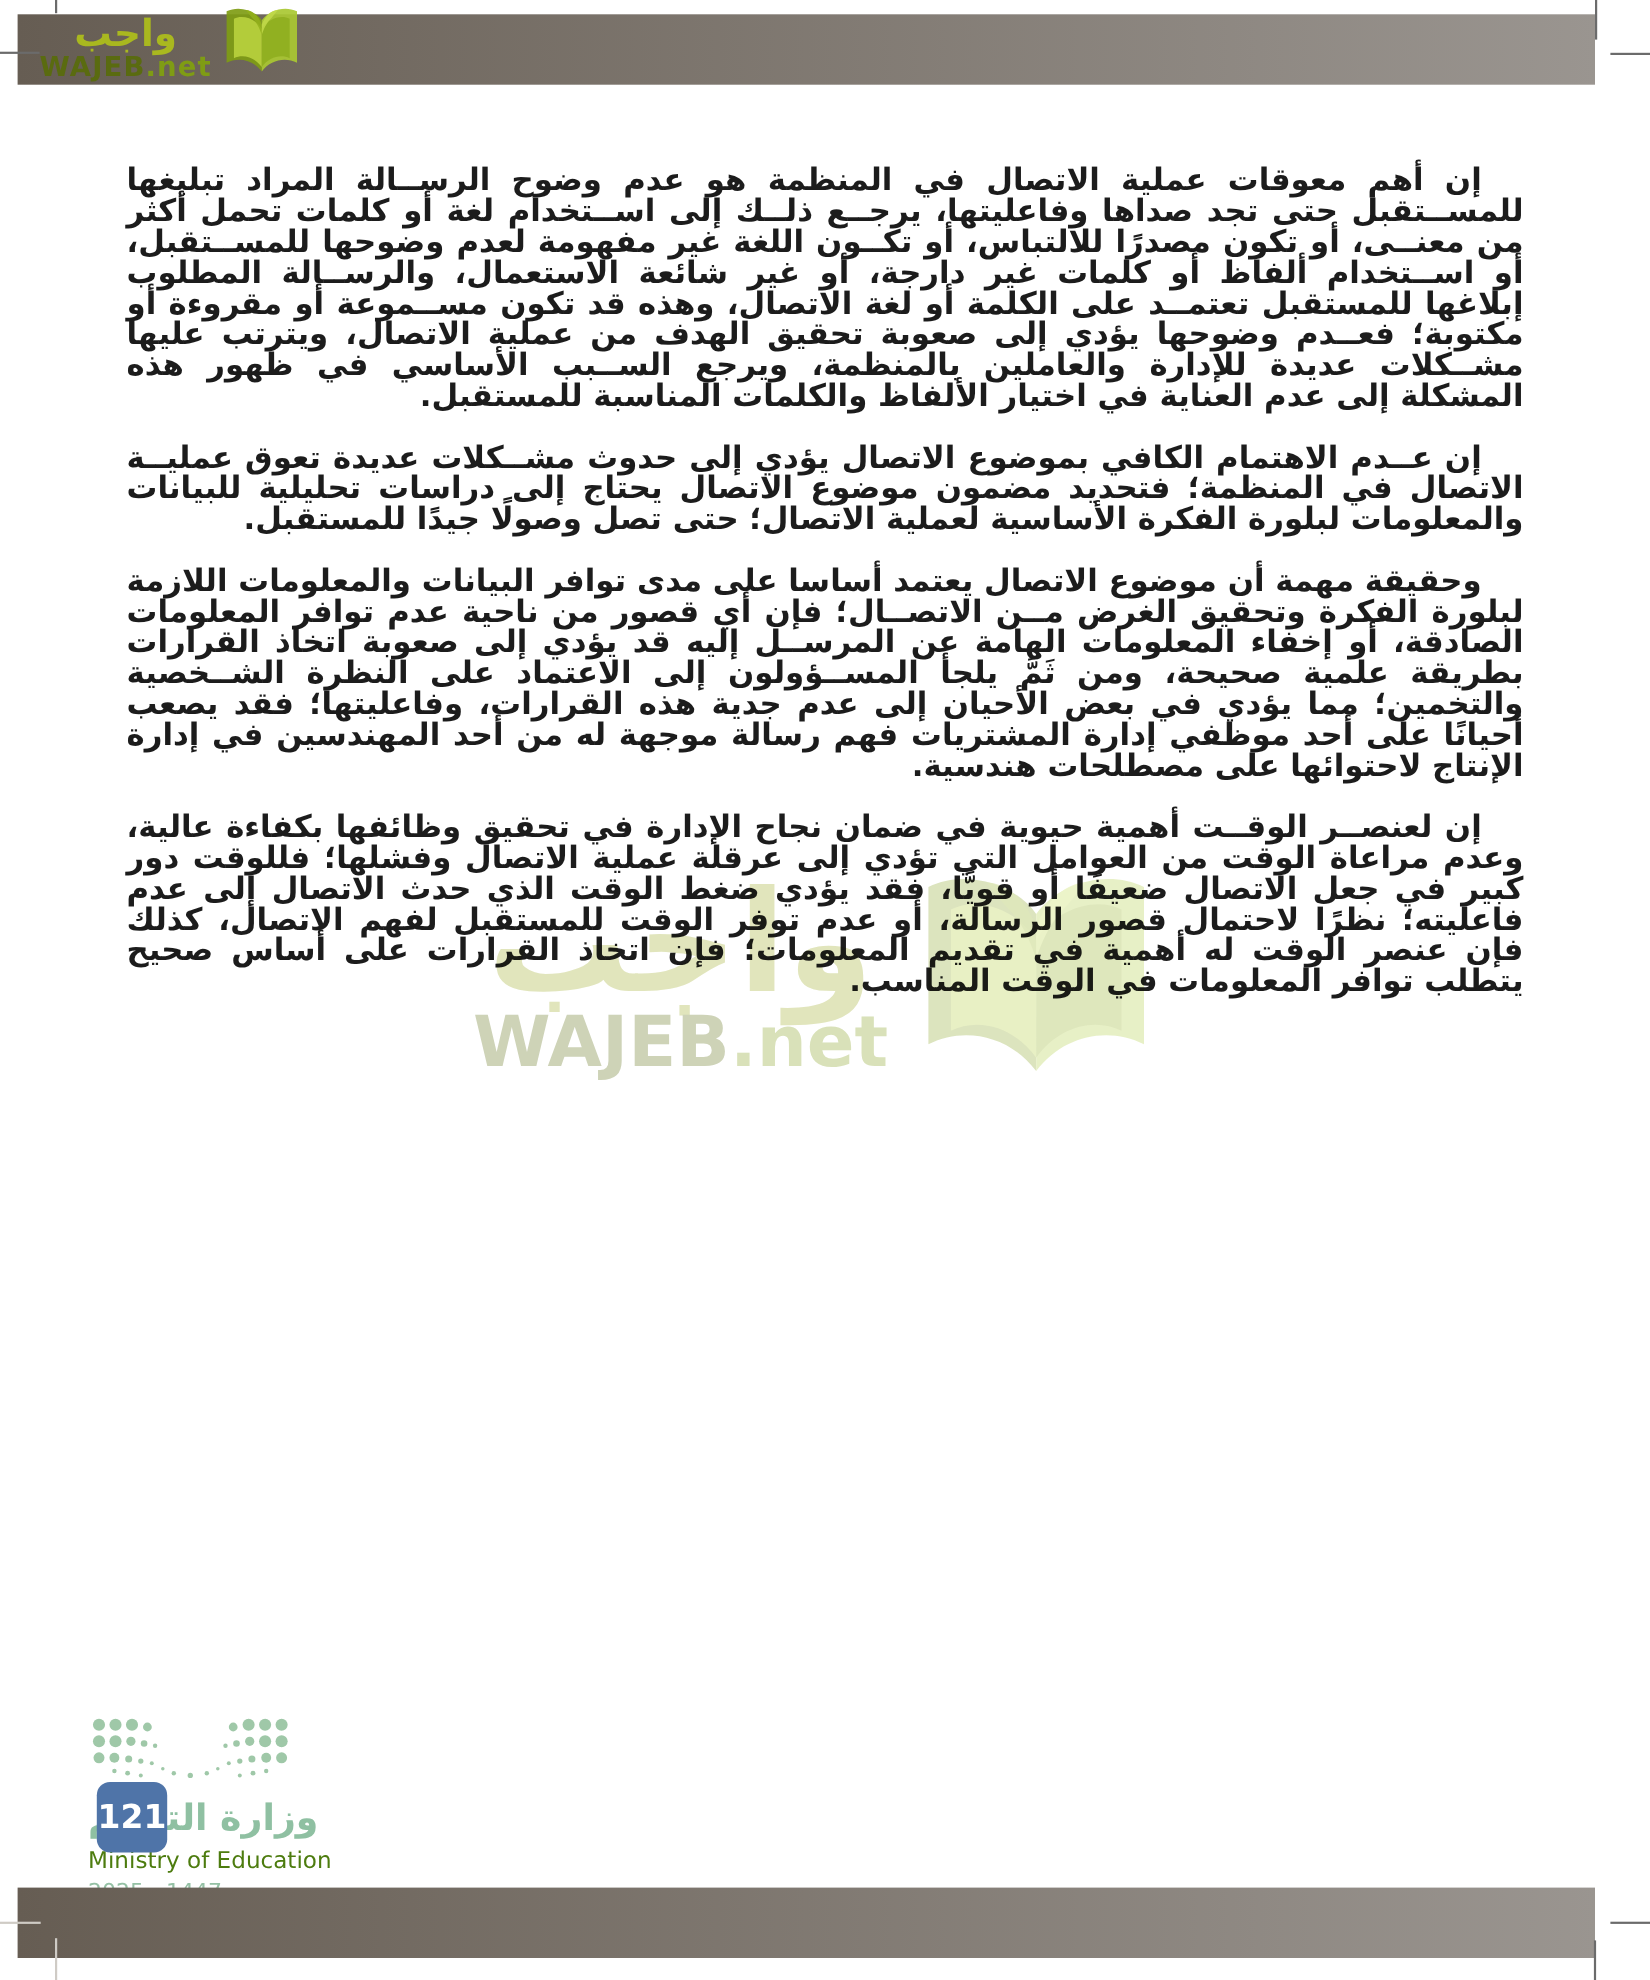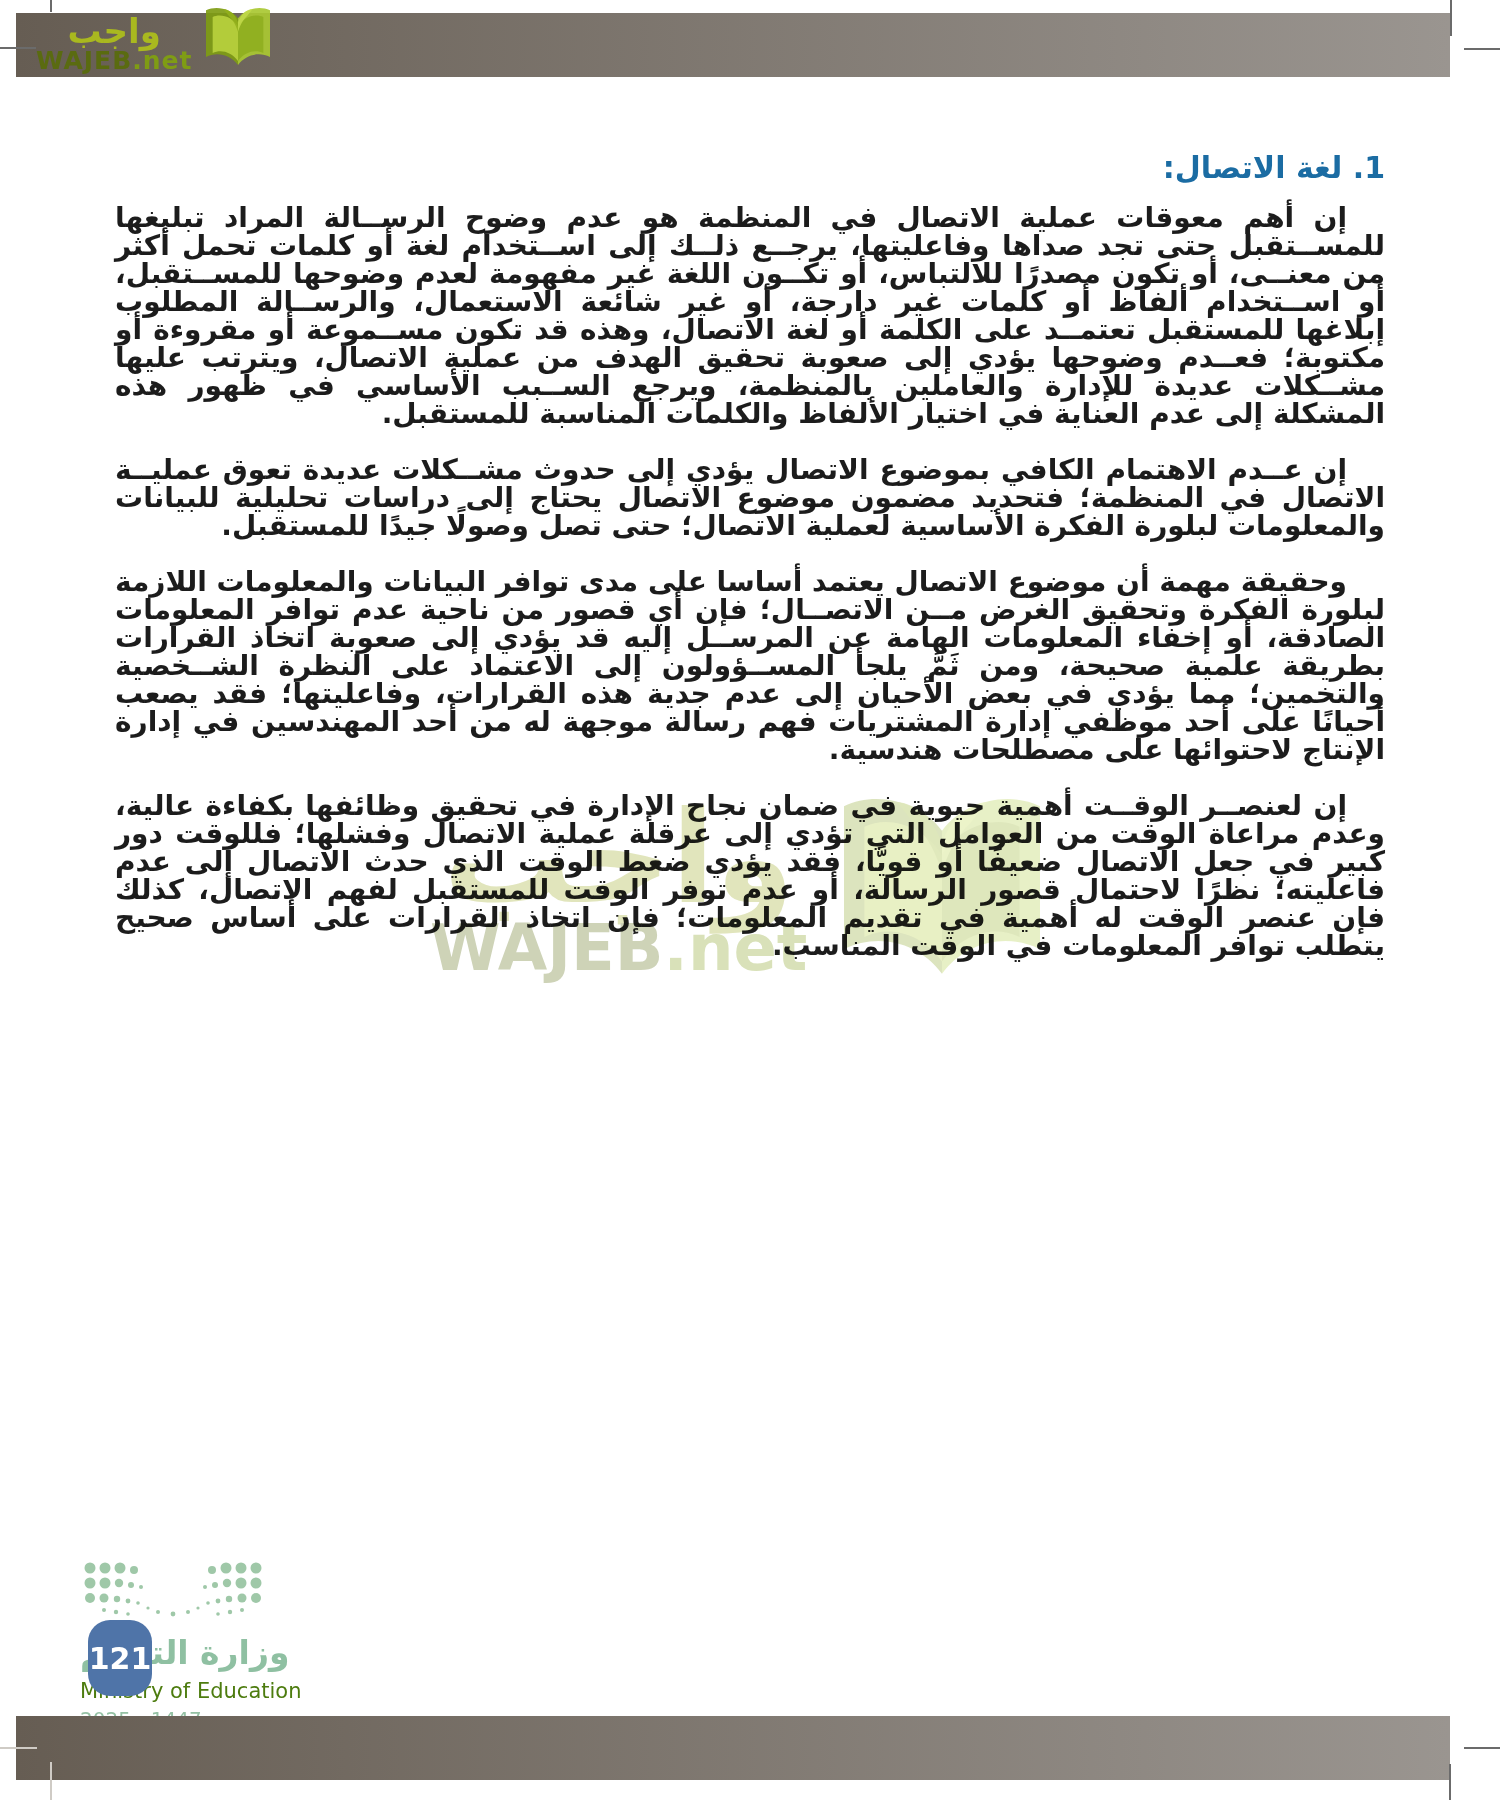--- a/index.html
+++ b/index.html
@@ -40,22 +40,22 @@
   .section-heading.first{margin-top:0;}
   .content p{font-size:28px;line-height:28px;margin:0 0 28px;
              text-align:justify;text-align-last:right;text-indent:38px;}
   
   .ministry{position:absolute;left:80px;top:1560px;width:220px;z-index:1;}
   .ministry .dots{display:block;}
   .ministry .ar-name{color:#8fc0a2;font-weight:bold;font-size:33px;line-height:1;
                      margin-top:14px;white-space:nowrap;}
   .ministry .en-name{color:#4d7c0f;font-size:21px;margin-top:10px;white-space:nowrap;}
   .ministry .edition{color:#95c1a5;font-size:20px;margin-top:4px;white-space:nowrap;}
-  .page-badge{position:absolute;left:88px;top:1620px;width:64px;height:76px;z-index:2;
-              background:#4f74a8;border-radius:22px;display:flex;align-items:center;
+  .page-badge{position:absolute;left:88px;top:1620px;width:64px;height:64px;z-index:2;
+              background:#4f74a8;border-radius:12px;display:flex;align-items:center;
               justify-content:center;color:#fff;font-size:30px;font-weight:bold;}
 </style>
 </head>
 <body>
 
 <svg width="0" height="0" style="position:absolute" aria-hidden="true">
   <defs>
     <g id="book-shape">
       <path d="M60 20 C50 6, 28 0, 12 8 L12 78 C28 70, 48 74, 60 90 Z" fill="#7f9c14" opacity="0.92"></path>
       <path d="M60 20 C70 6, 92 0, 108 8 L108 78 C92 70, 72 74, 60 90 Z" fill="#a9c832" opacity="0.92"></path>
@@ -91,21 +91,20 @@
   <div class="txt">
     <span class="ar">واجب</span>
     <span class="latin"><span>WAJEB</span><span class="tld">.net</span></span>
   </div>
   <svg width="250" height="196" viewBox="0 0 120 96">
       <use href="#book-shape"></use>
     </svg>
 </div>
 
 <div class="content">
-  <h2 class="section-heading first">1. لغة الاتصال:</h2>
   <p>إن أهم معوقات عملية الاتصال في المنظمة هو عدم وضوح الرســالة المراد تبليغها للمســتقبل حتى تجد صداها وفاعليتها، يرجــع ذلــك إلى اســتخدام لغة أو كلمات تحمل أكثر من معنــى، أو تكون مصدرًا للالتباس، أو تكــون اللغة غير مفهومة لعدم وضوحها للمســتقبل، أو اســتخدام ألفاظ أو كلمات غير دارجة، أو غير شائعة الاستعمال، والرســالة المطلوب إبلاغها للمستقبل تعتمــد على الكلمة أو لغة الاتصال، وهذه قد تكون مســموعة أو مقروءة أو مكتوبة؛ فعــدم وضوحها يؤدي إلى صعوبة تحقيق الهدف من عملية الاتصال، ويترتب عليها مشــكلات عديدة للإدارة والعاملين بالمنظمة، ويرجع الســبب الأساسي في ظهور هذه المشكلة إلى عدم العناية في اختيار الألفاظ والكلمات المناسبة للمستقبل.</p>
 
   <p>إن عــدم الاهتمام الكافي بموضوع الاتصال يؤدي إلى حدوث مشــكلات عديدة تعوق عمليــة الاتصال في المنظمة؛ فتحديد مضمون موضوع الاتصال يحتاج إلى دراسات تحليلية للبيانات والمعلومات لبلورة الفكرة الأساسية لعملية الاتصال؛ حتى تصل وصولًا جيدًا للمستقبل.</p>
   <p>وحقيقة مهمة أن موضوع الاتصال يعتمد أساسا على مدى توافر البيانات والمعلومات اللازمة لبلورة الفكرة وتحقيق الغرض مــن الاتصــال؛ فإن أي قصور من ناحية عدم توافر المعلومات الصادقة، أو إخفاء المعلومات الهامة عن المرســل إليه قد يؤدي إلى صعوبة اتخاذ القرارات بطريقة علمية صحيحة، ومن ثَمَّ يلجأ المســؤولون إلى الاعتماد على النظرة الشــخصية والتخمين؛ مما يؤدي في بعض الأحيان إلى عدم جدية هذه القرارات، وفاعليتها؛ فقد يصعب أحيانًا على أحد موظفي إدارة المشتريات فهم رسالة موجهة له من أحد المهندسين في إدارة الإنتاج لاحتوائها على مصطلحات هندسية.</p>
 
   <p>إن لعنصــر الوقــت أهمية حيوية في ضمان نجاح الإدارة في تحقيق وظائفها بكفاءة عالية، وعدم مراعاة الوقت من العوامل التي تؤدي إلى عرقلة عملية الاتصال وفشلها؛ فللوقت دور كبير في جعل الاتصال ضعيفًا أو قويًّا، فقد يؤدي ضغط الوقت الذي حدث الاتصال إلى عدم فاعليته؛ نظرًا لاحتمال قصور الرسالة، أو عدم توفر الوقت للمستقبل لفهم الاتصال، كذلك فإن عنصر الوقت له أهمية في تقديم المعلومات؛ فإن اتخاذ القرارات على أساس صحيح يتطلب توافر المعلومات في الوقت المناسب.</p>
 </div>
 
 <div class="ministry">
   <svg class="dots" width="186" height="62" viewBox="0 0 186 62">

